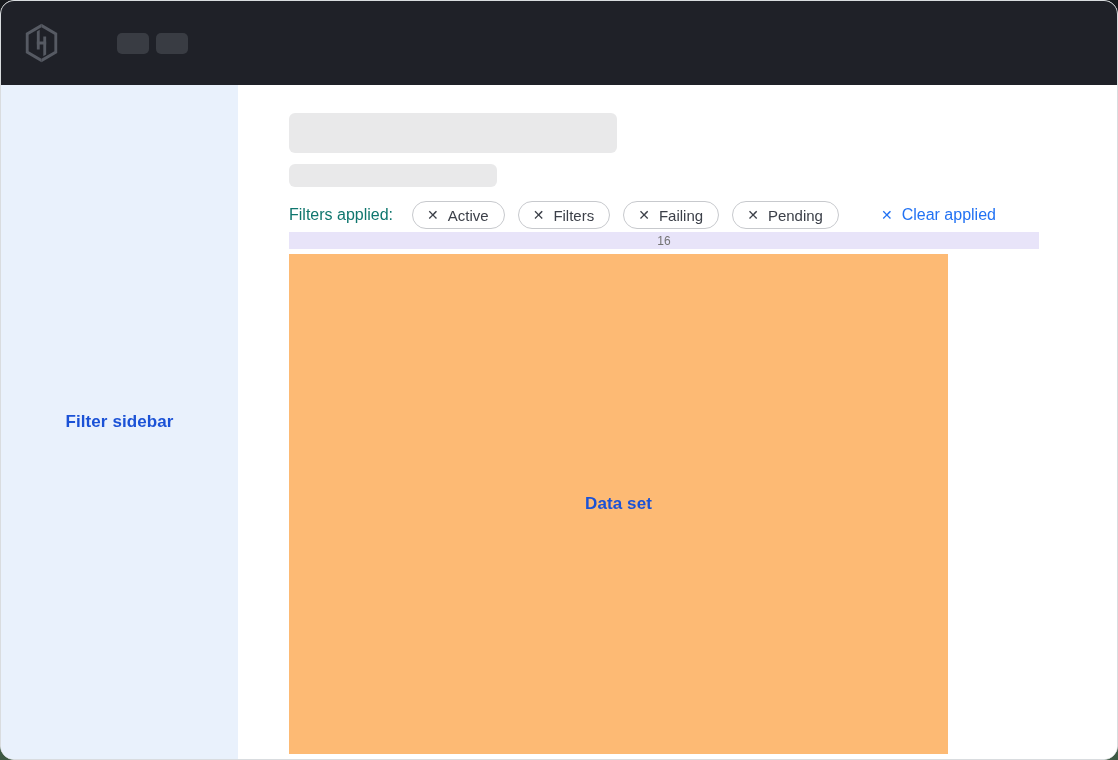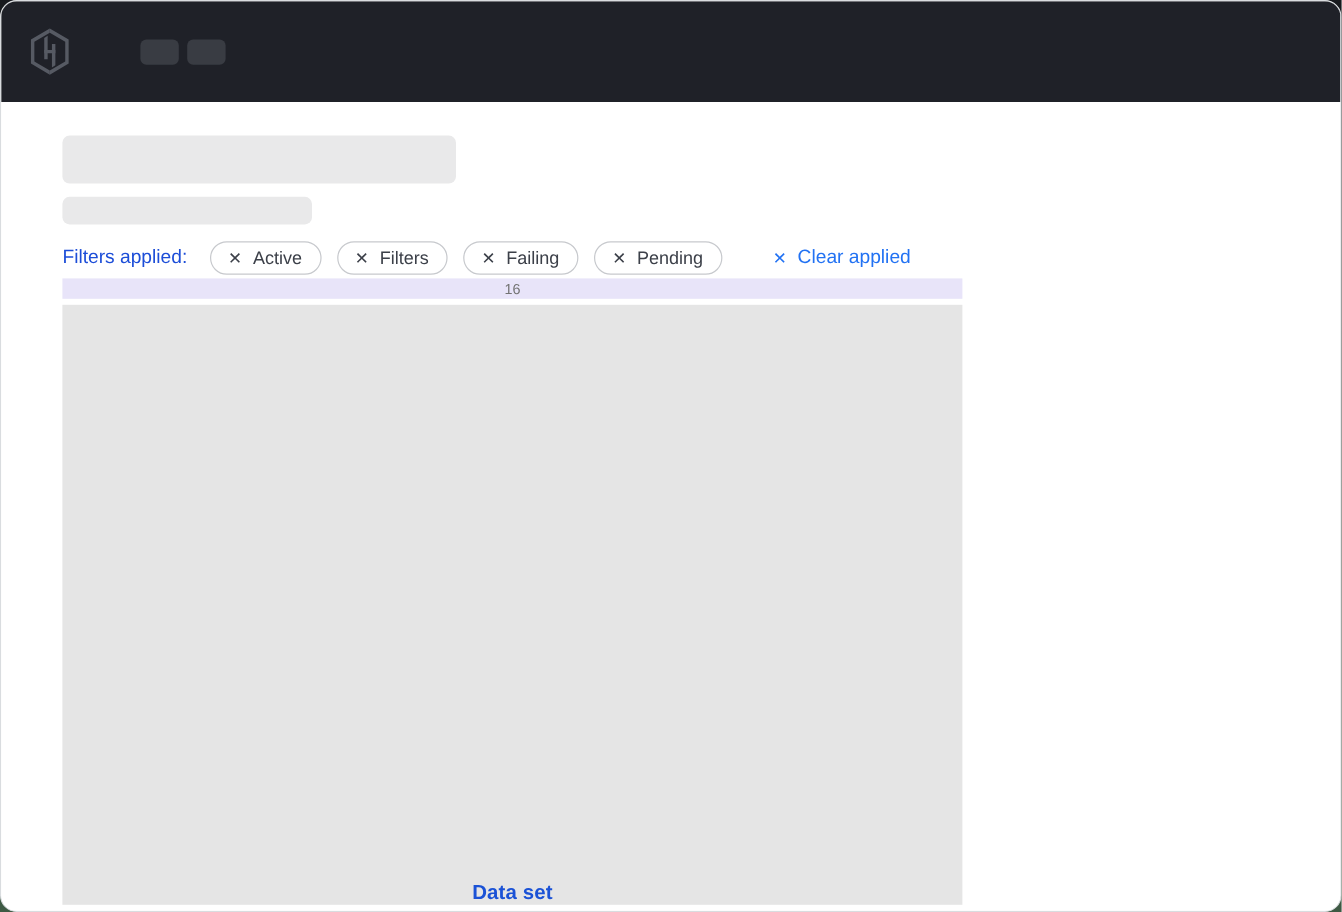--- a/index.html
+++ b/index.html
@@ -43,21 +43,21 @@
     padding:28px 0 0 51px;
   }
   .skel-1 { width:328px; height:40px; border-radius:6px; background:#e9e9ea; }
   .skel-2 { width:208px; height:23px; border-radius:6px; background:#e9e9ea; margin-top:11px; }
 
   
   .filters-row {
     margin-top:14px; width:750px; height:28px;
     display:flex; align-items:center;
   }
-  .filters-label { color:#1d4ed8; font-size:16px; margin-right:19px; white-space:nowrap; }
+  .filters-label { color:#0f766e; font-size:16px; margin-right:19px; white-space:nowrap; }
   .chips { display:flex; gap:13px; }
   .chip {
     height:28px; background:#ffffff;
     border:1px solid #c7c9cd; border-radius:999px;
     display:flex; align-items:center; gap:9px;
     padding:0 15px 0 14px;
     font-size:15px; color:#3c4049;
     cursor:pointer; white-space:nowrap;
   }
   .chip .x { font-size:14px; color:#3c4049; line-height:1; }
@@ -70,23 +70,23 @@
   .clear-filters .x { font-size:14px; line-height:1; }
 
   
   .count-bar {
     margin-top:3px; width:750px; height:17px;
     background:#e8e4f9;
     display:flex; align-items:center; justify-content:center;
     font-size:12px; color:#737373;
   }
   .data-area {
-    margin-top:5px; width:750px; height:500px;
-    background:#e5e5e5;
-    display:flex; align-items:flex-end; justify-content:center;
+    margin-top:5px; width:659px; height:500px;
+    background:#fdba74;
+    display:flex; align-items:center; justify-content:center;
   }
 </style>
 </head>
 <body>
 
 <div class="card">
 
   <div class="topbar">
     <div class="logo-wrap">
       <svg viewBox="0 0 100 112" xmlns="http://www.w3.org/2000/svg" fill="#565a63">
@@ -98,20 +98,23 @@
       </svg>
     </div>
     <div class="tb-pills">
       <div class="tb-pill"></div>
       <div class="tb-pill"></div>
     </div>
   </div>
 
   <div class="body-row">
 
+    <div class="sidebar">
+      <span class="accent-label">Filter sidebar</span>
+    </div>
 
     <div class="main">
 
       <div class="skel-1"></div>
       <div class="skel-2"></div>
 
       <div class="filters-row">
         <span class="filters-label">Filters applied:</span>
 
         <div class="chips">

